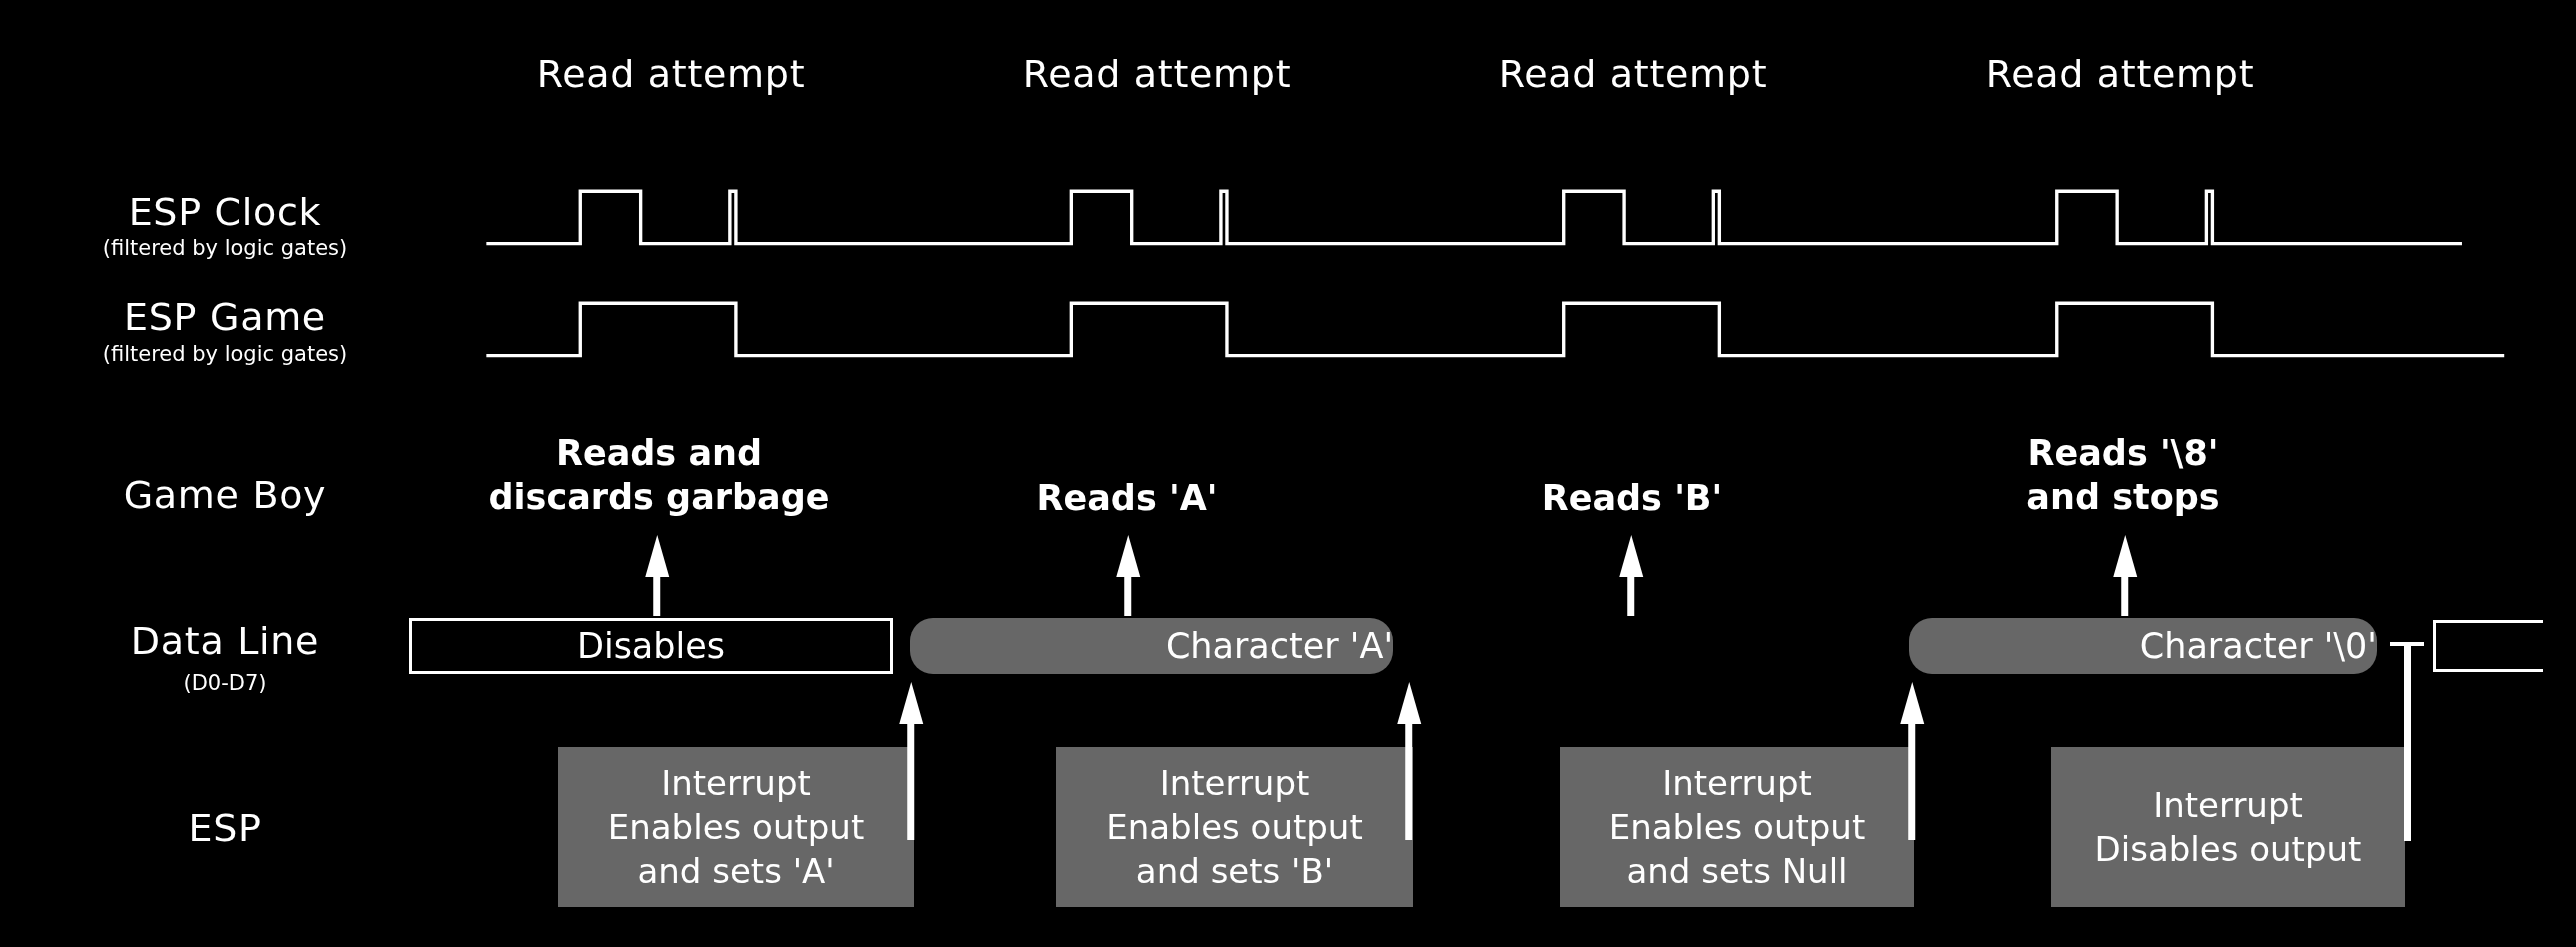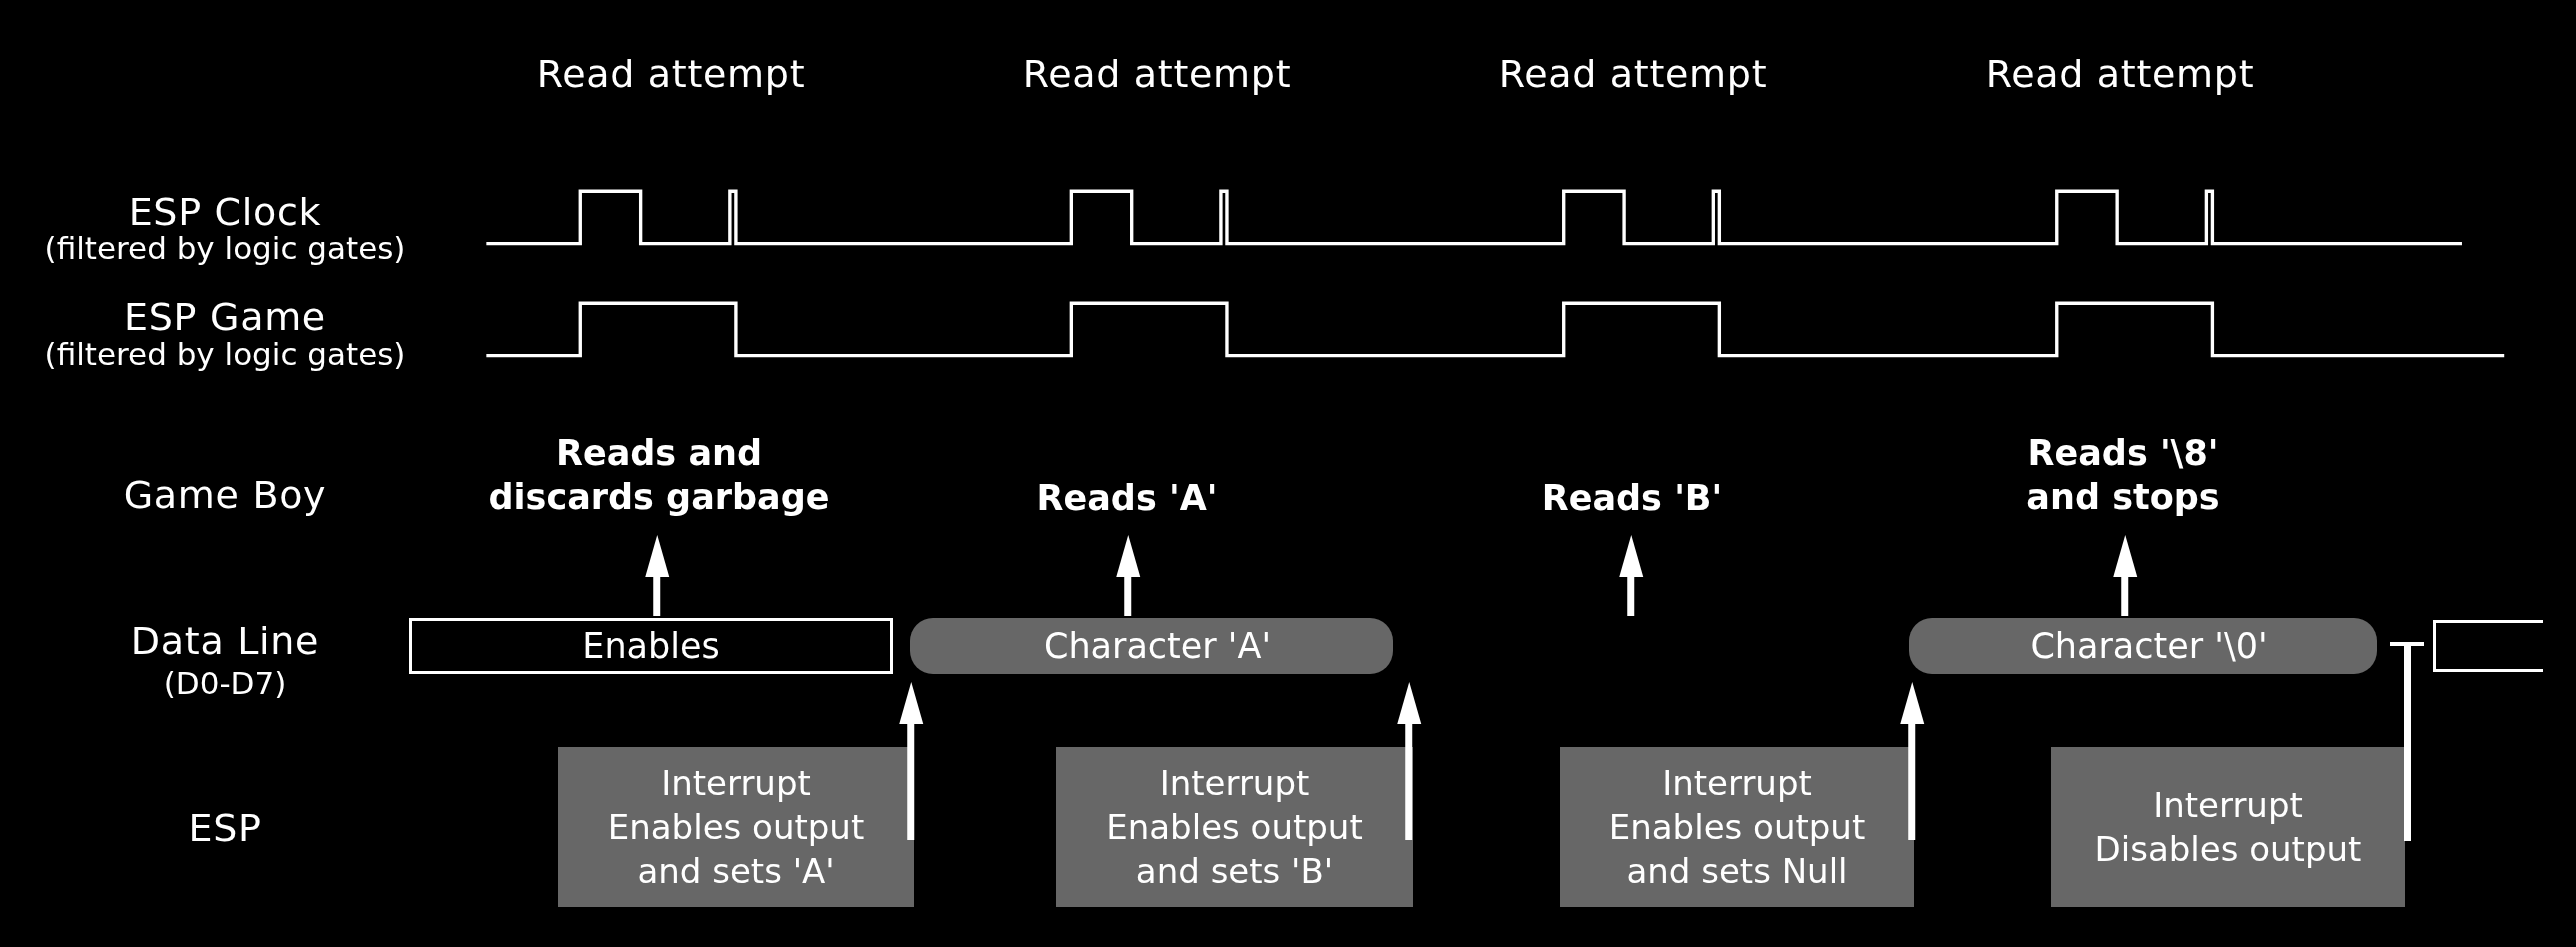--- a/index.html
+++ b/index.html
@@ -8,27 +8,27 @@
     --gray:#676767;
   }
   html,body{margin:0;padding:0;background:var(--bg);}
   #stage{
     position:relative;width:2576px;height:920px;background:var(--bg);
     font-family:"DejaVu Sans","Liberation Sans",sans-serif;color:var(--fg);
     overflow:hidden;
   }
   .lbl{position:absolute;transform:translate(-50%,-50%);white-space:nowrap;color:var(--fg);}
   .big{font-size:38px;letter-spacing:0.7px;}
-  .sub{font-size:31px;text-align:center;}
+  .sub{font-size:21px;text-align:center;}
   svg.waves{position:absolute;left:0;top:0;pointer-events:none;}
   .wavepath{stroke:var(--fg);stroke-width:5;fill:none;stroke-linejoin:miter;}
   .gb-ann{position:absolute;transform:translateX(-50%);text-align:center;font-size:35px;line-height:44px;white-space:nowrap;font-weight:bold;}
   .databox{position:absolute;top:618px;height:56px;box-sizing:border-box;display:flex;align-items:center;font-size:35px;}
   .databox.outlined{border:3.4px solid var(--fg);background:var(--bg);justify-content:center;}
-  .databox.filled{background:var(--gray);padding-left:12px;justify-content:center;border-radius:23px;}
+  .databox.filled{background:var(--gray);padding-left:12px;justify-content:flex-end;border-radius:23px;}
   .stubbox{position:absolute;left:2433px;top:620px;width:110px;height:52px;box-sizing:border-box;
     border:3.4px solid var(--fg);border-right:none;background:transparent;}
   .espbox{position:absolute;top:747px;height:160px;background:var(--gray);
     display:flex;flex-direction:column;align-items:center;justify-content:center;
     text-align:center;font-size:34px;line-height:44px;}
   .arrow-up{position:absolute;width:25.5px;transform:translateX(-50%);}
   .arrow-up .head{width:0;height:0;margin:0 auto;
     border-left:12.7px solid transparent;border-right:12.7px solid transparent;
     border-bottom:42px solid var(--fg);}
   .arrow-up .shaft{width:6.7px;margin:-0.7px auto 0;background:var(--fg);}
@@ -85,21 +85,21 @@
   <div class="arrow-up" style="left:1631px;top:535px">
     <div class="head"></div>
     <div class="shaft" style="height:40px"></div>
   </div>
   <div class="arrow-up" style="left:2125px;top:535px">
     <div class="head"></div>
     <div class="shaft" style="height:40px"></div>
   </div>
 
   <div class="databox outlined" style="left:409px;width:484px">
-    <span>Enables</span>
+    <span>Disables</span>
   </div>
   <div class="databox filled" style="left:910px;width:483px">
     <span>Character 'A'</span>
   </div>
   <div class="databox filled" style="left:1909px;width:468px">
     <span>Character '\0'</span>
   </div>
   <div class="stubbox"></div>
 
   <div class="espbox" style="left:558px;width:356px">

